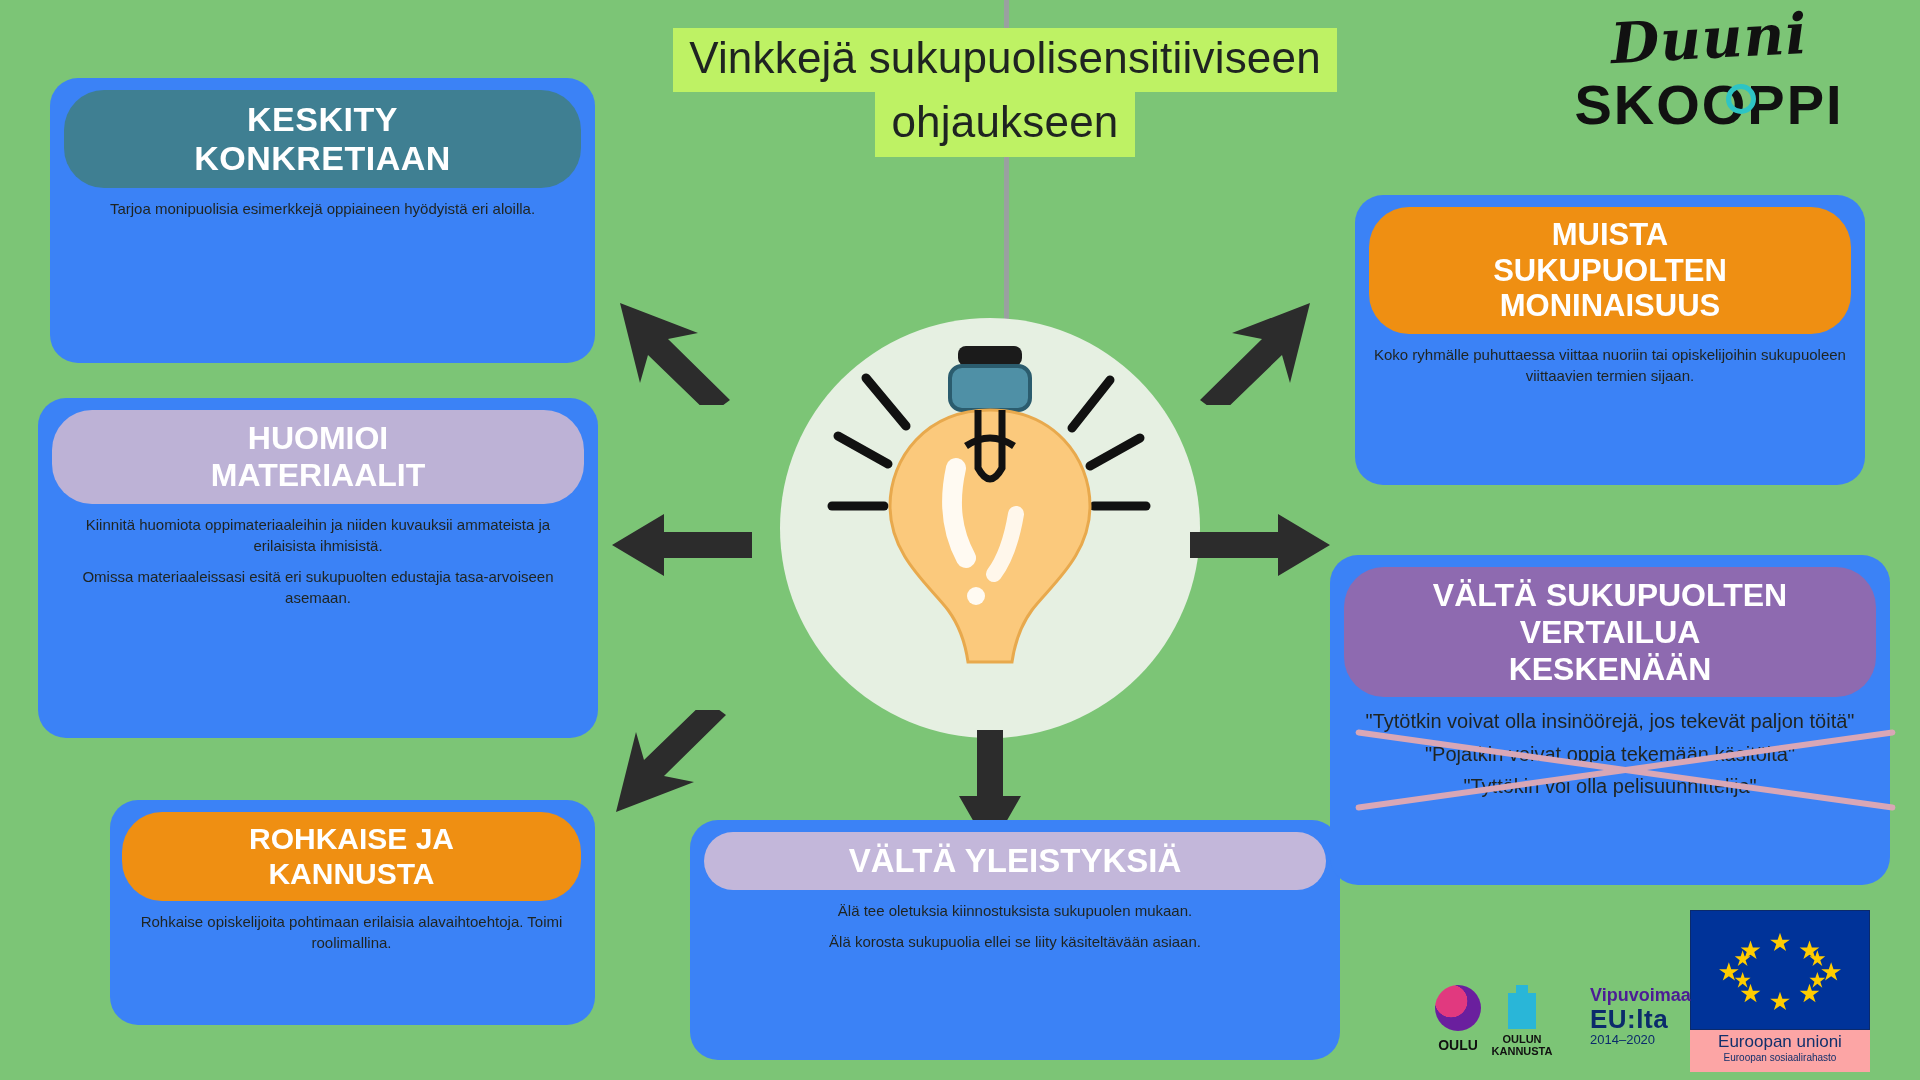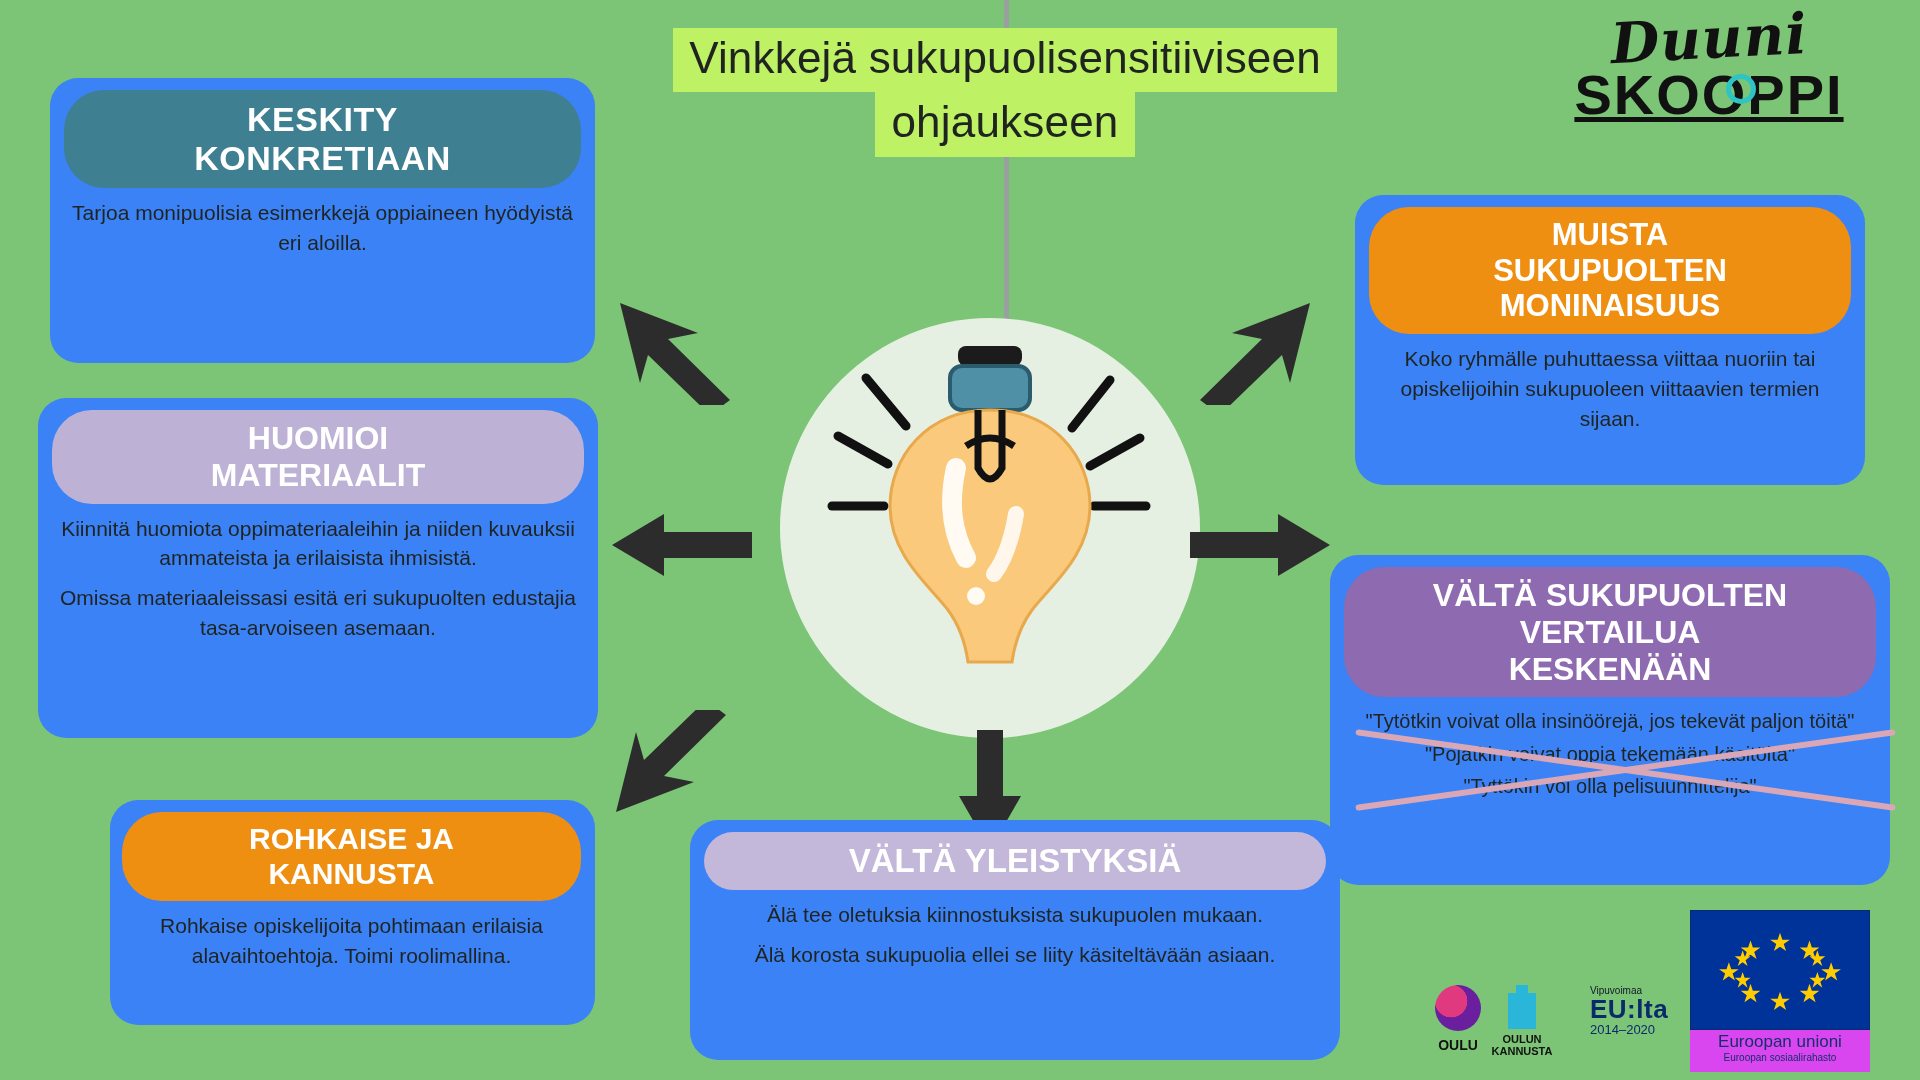--- a/index.html
+++ b/index.html
@@ -37,21 +37,21 @@
   
   .logo{position:absolute;right:46px;top:10px;width:330px;text-align:center;color:#111;}
   .logo .duuni{
     font-family:"DejaVu Serif", serif;
     font-style:italic;font-weight:bold;
     font-size:56px;line-height:1;transform:rotate(-3deg);
     letter-spacing:1px;
   }
   .logo .skooppi{
     font-size:56px;font-weight:bold;letter-spacing:2px;line-height:1.05;
-    margin-top:0;position:relative;display:inline-block;text-decoration:underline;
+    margin-top:10px;position:relative;display:inline-block;
   }
   .logo .ring{
     position:absolute;left:152px;top:8px;width:30px;height:30px;
     border:5px solid #2ec4c4;border-radius:50%;box-sizing:border-box;
   }
 
   
   .bulb-circle{
     position:absolute;left:780px;top:318px;width:420px;height:420px;
     background:#e6f0e2;border-radius:50%;
@@ -73,21 +73,21 @@
     text-align:center;
     color:#ffffff;
     font-weight:bold;
     padding:10px 14px;
     line-height:1.15;
     margin:-2px -4px 10px -4px;
   }
   .card p{
     margin:0 0 10px 0;
     text-align:center;
-    font-size:21px;
+    font-size:15px;
     line-height:1.42;
   }
   .card p:last-child{margin-bottom:0;}
 
   
   #card-keskity{left:50px;top:78px;width:545px;min-height:285px;}
   #card-keskity .pill{background:#3f7f92;font-size:34px;letter-spacing:.5px;}
 
   #card-huomioi{left:38px;top:398px;width:560px;min-height:340px;}
   #card-huomioi .pill{background:#bdb2d6;font-size:32px;}
@@ -116,35 +116,35 @@
   
   .arrow{position:absolute;}
 
   
   .eu-flag{
     position:absolute;left:1690px;top:910px;width:180px;height:120px;
     background:#003399;border:1px solid #0b2a6b;box-sizing:border-box;
   }
   .eu-caption{
     position:absolute;left:1690px;top:1030px;width:180px;height:42px;
-    background:#d946ef;box-sizing:border-box;text-align:center;color:#12306b;
+    background:#fca5a5;box-sizing:border-box;text-align:center;color:#12306b;
   }
   .eu-caption .l1{font-size:17px;display:block;margin-top:2px;}
   .eu-caption .l2{font-size:10px;display:block;}
   .partners{position:absolute;left:1425px;top:985px;width:260px;height:90px;color:#111;}
   .oulu-city{position:absolute;left:0;top:0;text-align:center;width:66px;}
   .oulu-city .mark{width:46px;height:46px;border-radius:50%;
      background:radial-gradient(circle at 35% 35%,#e1397f 0 38%,#6a1f9e 39% 100%);margin:0 auto;}
   .oulu-city .nm{font-size:14px;font-weight:bold;margin-top:6px;}
   .oulu-uni{position:absolute;left:59px;top:0;text-align:center;width:76px;}
   .oulu-uni .mark{width:40px;height:44px;margin:0 auto;background:#29b6d8;
      clip-path:polygon(15% 18%,35% 18%,35% 0,65% 0,65% 18%,85% 18%,85% 100%,15% 100%);}
   .oulu-uni .nm{font-size:11px;font-weight:bold;line-height:1.1;margin-top:4px;}
   .vipu{position:absolute;left:165px;top:0;text-align:left;width:130px;color:#0b2a6b;}
-  .vipu .v1{font-size:10px;color:#0f172a;font-weight:normal;}
+  .vipu .v1{font-size:18px;color:#4c1d95;font-weight:bold;}
   .vipu .v2{font-size:26px;font-weight:bold;letter-spacing:.5px;line-height:1;}
   .vipu .v3{font-size:13px;}
 </style>
 </head>
 <body>
 
 <div class="stage">
 
   <div class="cord"></div>
 

